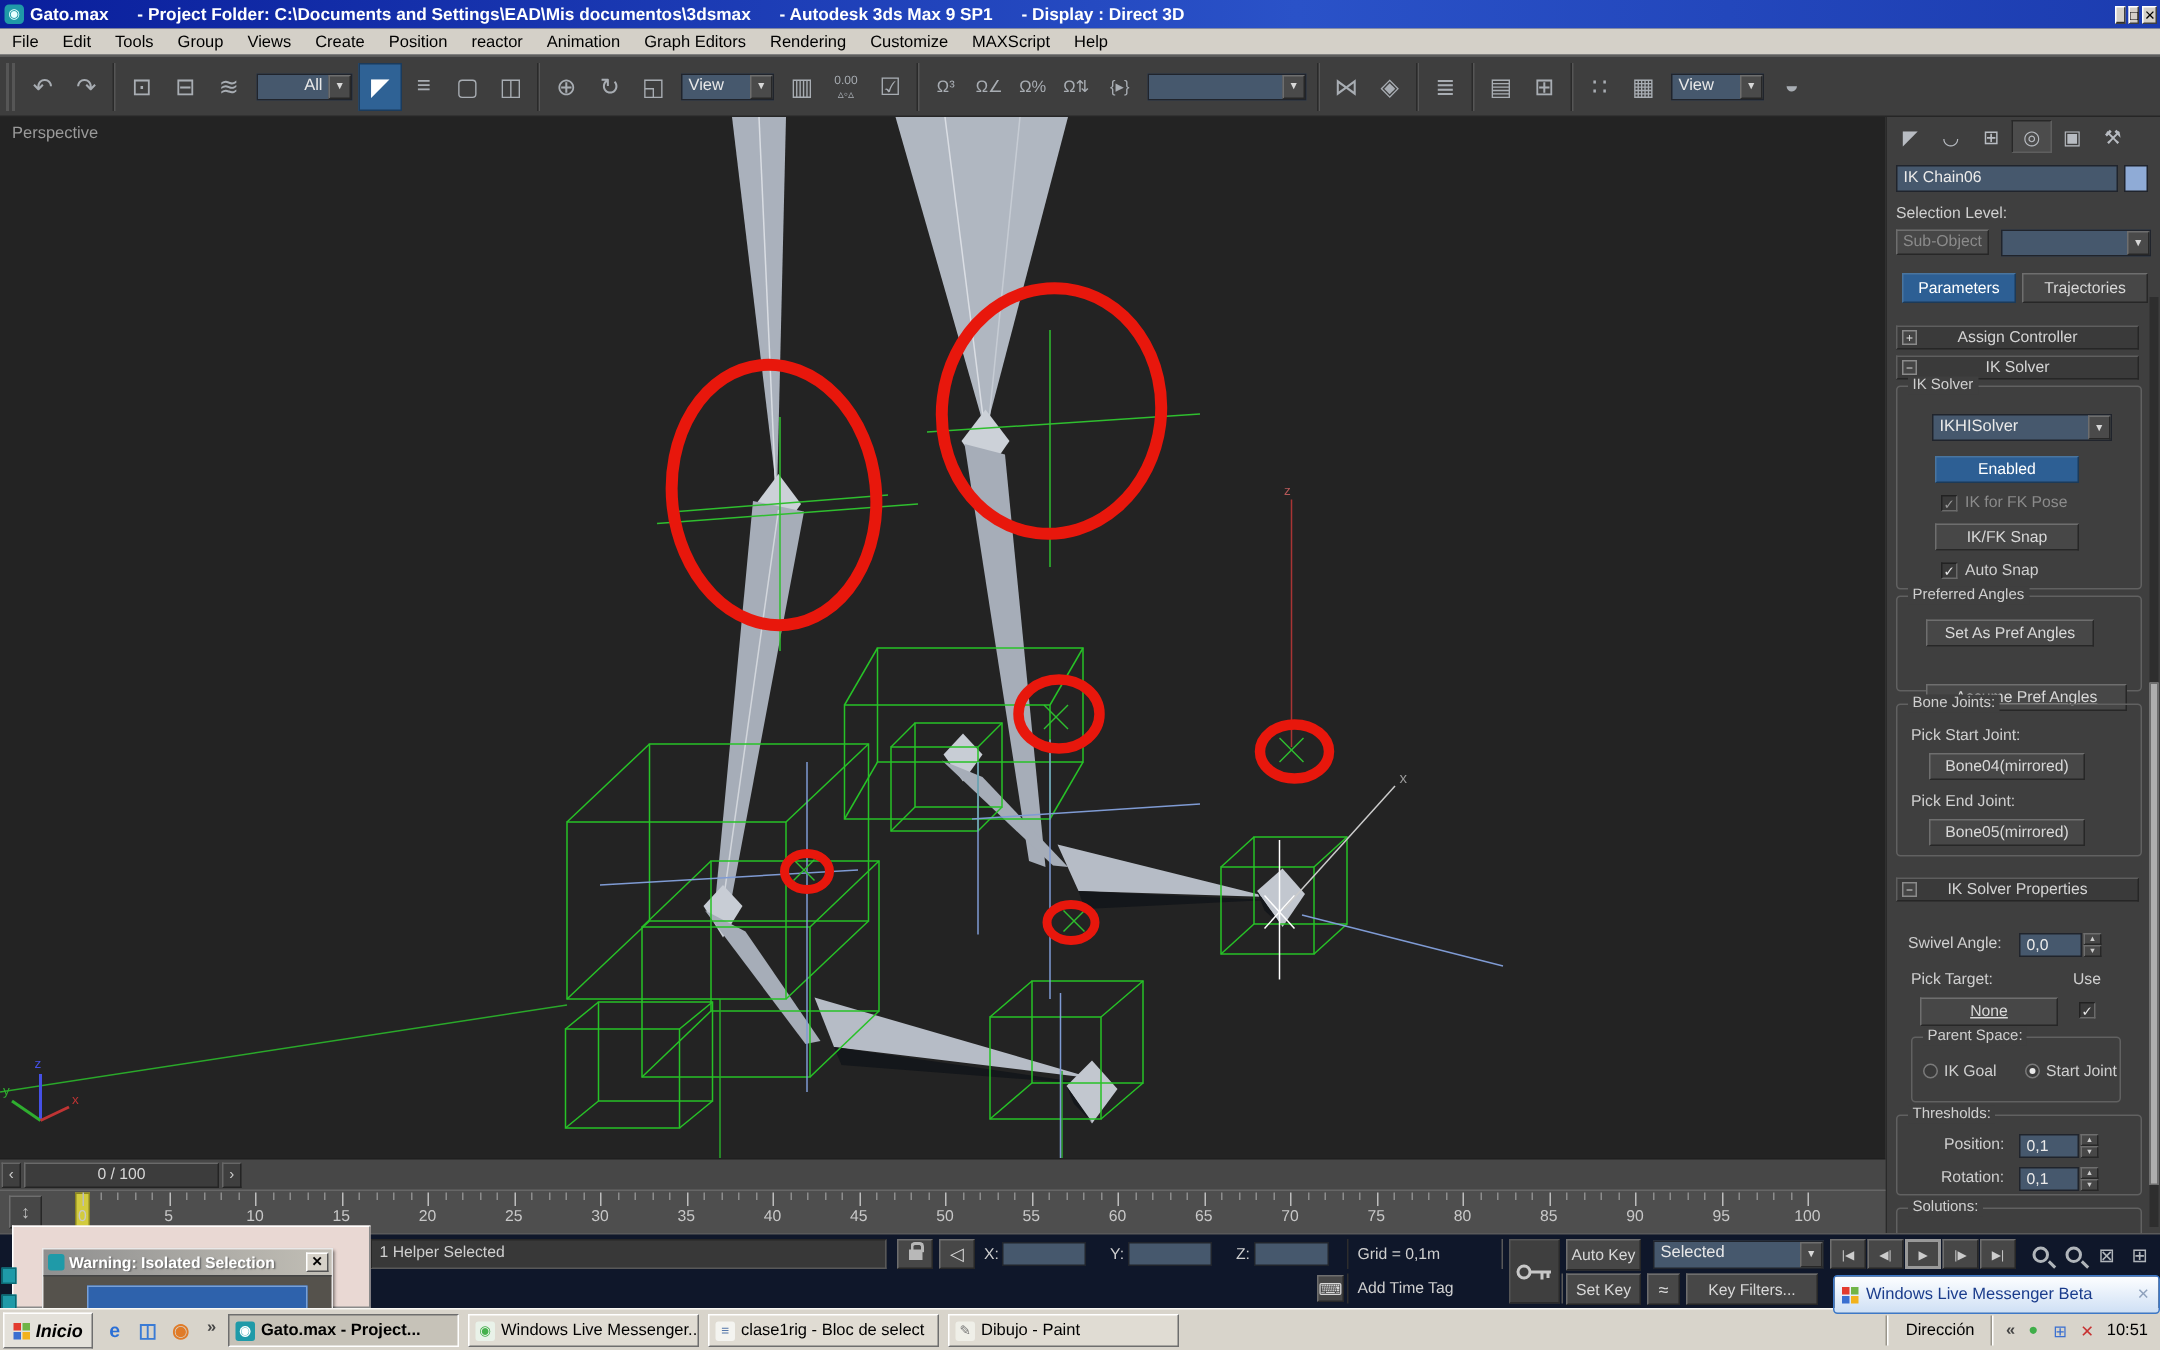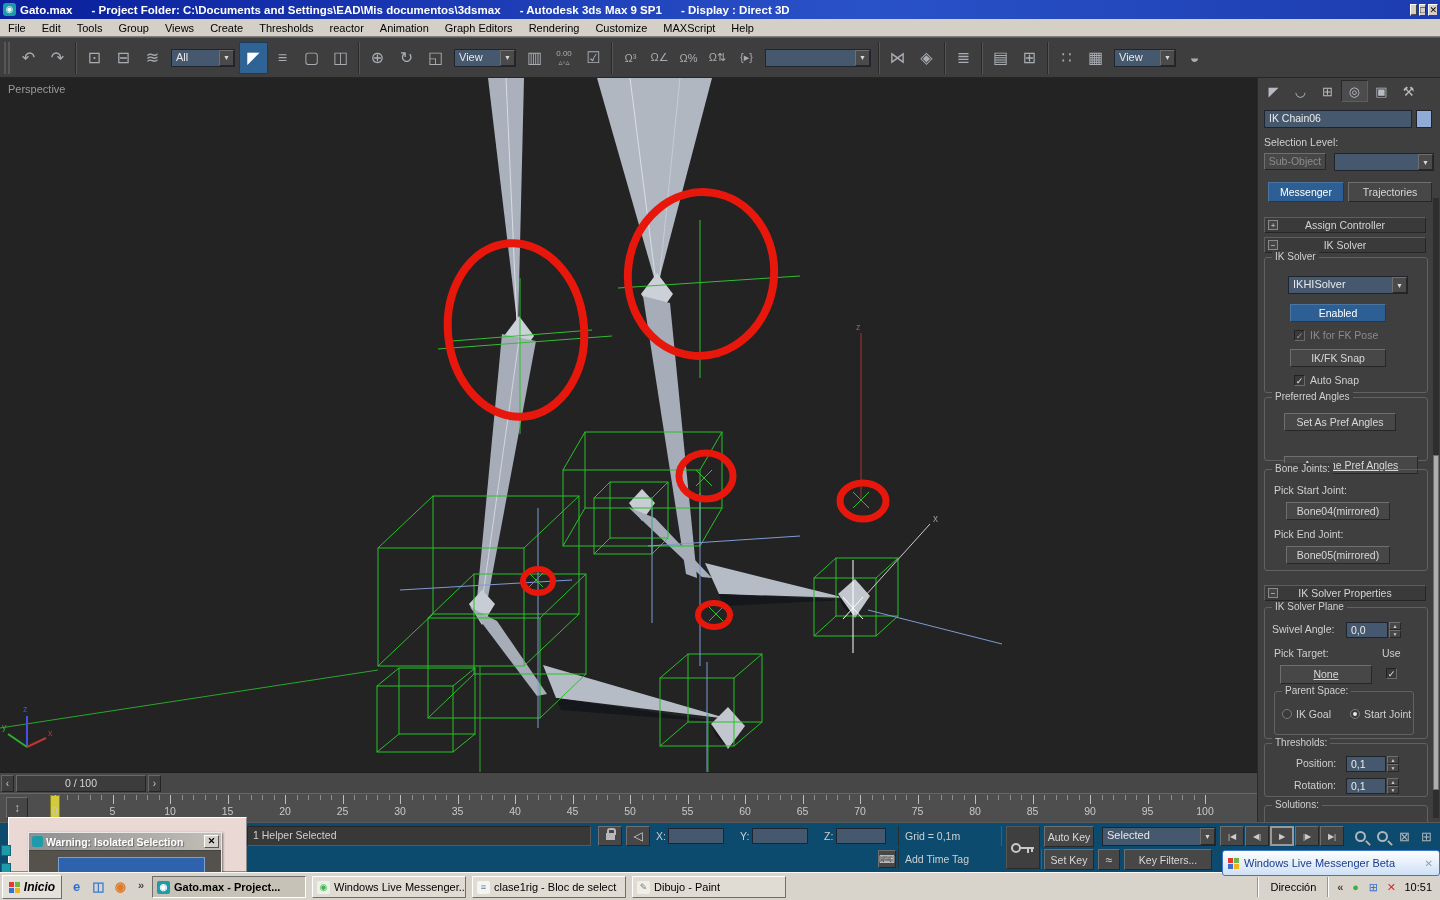--- a/index.html
+++ b/index.html
@@ -54,21 +54,21 @@
   
   .trackrow{position:absolute;left:0;top:772px;width:1257px;height:21px;background:#474747;border-top:1px solid #1f1f1f;}
   .trk-arrow{position:absolute;top:2px;width:13px;height:17px;background:#3f3f3f;border:1px solid;border-color:#676767 #242424 #242424 #676767;color:#ccc;text-align:center;line-height:15px;font-size:10px;}
   .trk-thumb{position:absolute;left:16px;top:2px;width:130px;height:17px;background:#3c3c3c;border:1px solid;border-color:#6a6a6a #242424 #242424 #6a6a6a;color:#d6d6d6;text-align:center;line-height:15px;font-size:10.5px;}
   .ruler{position:absolute;left:0;top:793px;width:1257px;height:29px;background:#4e4e4e;border-top:1px solid #666;}
   .tick{position:absolute;top:1px;width:1px;background:#9a9a9a;}
   .ticklabel{position:absolute;top:11px;width:30px;margin-left:-15px;text-align:center;color:#c8c8c8;font-size:10.5px;}
   .framemarker{position:absolute;left:50px;top:1px;width:10px;height:26px;background:#d2cb3e;border:1px solid #8a8520;}
   .minicurve{position:absolute;left:6px;top:3px;width:22px;height:22px;background:#474747;border:1px solid;border-color:#6e6e6e #272727 #272727 #6e6e6e;color:#bbb;text-align:center;line-height:20px;font-size:12px;}
   
-  .statusbar{position:absolute;left:0;top:822px;width:1440px;height:50px;background:#0c4a6e;border-top:1px solid #5a5a5a;}
+  .statusbar{position:absolute;left:0;top:822px;width:1440px;height:50px;background:#0f172a;border-top:1px solid #5a5a5a;}
   .sfield{position:absolute;background:#383838;border:1px solid;border-color:#262626 #585858 #585858 #262626;color:#cfcfcf;font-size:10.5px;padding:2px 5px;overflow:hidden;white-space:nowrap;}
   .scell{position:absolute;color:#cfcfcf;font-size:10.5px;display:flex;align-items:center;justify-content:center;border-left:1px solid #2d2d2d;border-right:1px solid #585858;}
   .sbtn{position:absolute;background:#474747;border:1px solid;border-color:#6e6e6e #272727 #272727 #6e6e6e;color:#d8d8d8;font-size:10.5px;display:flex;align-items:center;justify-content:center;}
   .locki{width:9px;height:7px;background:#b8b8b8;position:relative;}
   .locki::before{content:"";position:absolute;left:1px;top:-5px;width:5px;height:5px;border:2px solid #b8b8b8;border-bottom:none;border-radius:3px 3px 0 0;}
   .pb{width:24px;height:20px;margin-right:1px;background:#474747;border:1px solid;border-color:#6e6e6e #272727 #272727 #6e6e6e;color:#ccc;font-size:8px;display:inline-flex;align-items:center;justify-content:center;}
   .pb.boxed{border:2px solid #999;}
   .nav{width:21px;height:20px;margin-right:1px;color:#b0b5ba;font-size:13px;display:inline-flex;align-items:center;justify-content:center;}
   .mag{position:relative;width:11px;height:11px;border:2px solid #b0b5ba;border-radius:50%;}
   .mag::after{content:"";position:absolute;left:8px;top:9px;width:6px;height:2px;background:#b0b5ba;transform:rotate(45deg);}
@@ -112,39 +112,39 @@
     <span id="winbtns"><span class="winbtn">_</span><span class="winbtn">□</span><span class="winbtn">✕</span></span>
   </div>
 
   <div class="menubar" id="menubar">
       <div class="menu-item">File</div>
       <div class="menu-item">Edit</div>
       <div class="menu-item">Tools</div>
       <div class="menu-item">Group</div>
       <div class="menu-item">Views</div>
       <div class="menu-item">Create</div>
-      <div class="menu-item">Thresholds</div>
+      <div class="menu-item">Position</div>
       <div class="menu-item">reactor</div>
       <div class="menu-item">Animation</div>
       <div class="menu-item">Graph Editors</div>
       <div class="menu-item">Rendering</div>
       <div class="menu-item">Customize</div>
       <div class="menu-item">MAXScript</div>
       <div class="menu-item">Help</div>
     </div>
 
   <div class="toolbar" id="toolbar">
       <span class="tb-handle"></span>
       <span class="ico">↶</span>
       <span class="ico">↷</span>
       <span class="tb-sep"></span>
       <span class="ico">⊡</span>
       <span class="ico">⊟</span>
       <span class="ico">≋</span>
-      <span class="dd" style="width: 64px;">
+      <span class="dd" style="width: 64px; text-align: right;">
         <span class="txt">All</span>
         <span class="arr">▼</span>
       </span>
       <span class="ico active">◤</span>
       <span class="ico">≡</span>
       <span class="ico">▢</span>
       <span class="ico">◫</span>
       <span class="tb-sep"></span>
       <span class="ico">⊕</span>
       <span class="ico">↻</span>
@@ -331,21 +331,21 @@
         <span class="ptab">⚒</span>
       </div>
     <div class="fld" style="left:6px;top:32px;width:148px;height:18px;">IK Chain06</div>
     <div class="swatch" style="left:158px;top:32px;width:16px;height:18px;"></div>
     <div class="lb" style="left:6px;top:58px;">Selection Level:</div>
     <div class="b3 dis" style="left:6px;top:75px;width:62px;height:17px;line-height:15px;">Sub-Object</div>
     <div class="dd" style="position:absolute;left:72px;top:75px;width:100px;">
         <span class="txt"></span>
         <span class="arr">▼</span>
       </div>
-    <div class="b3 blue" style="left:10px;top:104px;width:76px;height:20px;line-height:18px;">Messenger</div>
+    <div class="b3 blue" style="left:10px;top:104px;width:76px;height:20px;line-height:18px;">Parameters</div>
     <div class="b3" style="left:90px;top:104px;width:84px;height:20px;line-height:18px;">Trajectories</div>
 
     <div class="roll" style="left:6px;top:139px;width:162px;"><span class="pm">+</span><span>Assign Controller</span></div>
     <div class="roll" style="left:6px;top:159px;width:162px;"><span class="pm">−</span><span>IK Solver</span></div>
 
     <div class="grp" style="left:6px;top:179px;width:164px;height:136px;">
       <span class="gt">IK Solver</span>
     </div>
     <div class="dd" style="position:absolute;left:26px;top:198px;width:120px;">
         <span class="txt">IKHISolver</span>
@@ -367,23 +367,20 @@
     <div class="grp" style="left:6px;top:391px;width:164px;height:102px;">
       <span class="gt">Bone Joints:</span>
     </div>
     <span class="lb" style="left:16px;top:406px;">Pick Start Joint:</span>
     <div class="b3" style="left:28px;top:424px;width:104px;height:18px;line-height:16px;">Bone04(mirrored)</div>
     <span class="lb" style="left:16px;top:450px;">Pick End Joint:</span>
     <div class="b3" style="left:28px;top:468px;width:104px;height:18px;line-height:16px;">Bone05(mirrored)</div>
 
     <div class="roll" style="left:6px;top:507px;width:162px;"><span class="pm">−</span><span>IK Solver Properties</span></div>
 
-    <div class="grp" style="left:6px;top:529px;width:164px;height:132px;">
-      <span class="gt">IK Solver Plane</span>
-    </div>
     <span class="lb" style="left:14px;top:545px;">Swivel Angle:</span>
     <div class="fld" style="left:88px;top:544px;width:42px;height:16px;">0,0</div>
     <div class="spin" style="left:131px;top:544px;">
         <span>▲</span>
         <span>▼</span>
       </div>
     <span class="lb" style="left:16px;top:569px;">Pick Target:</span>
     <span class="lb" style="left:124px;top:569px;">Use</span>
     <div class="b3" style="left:22px;top:587px;width:92px;height:19px;line-height:17px;text-decoration:underline;">None</div>
     <span class="cb" style="left:128px;top:590px;">✓</span>

